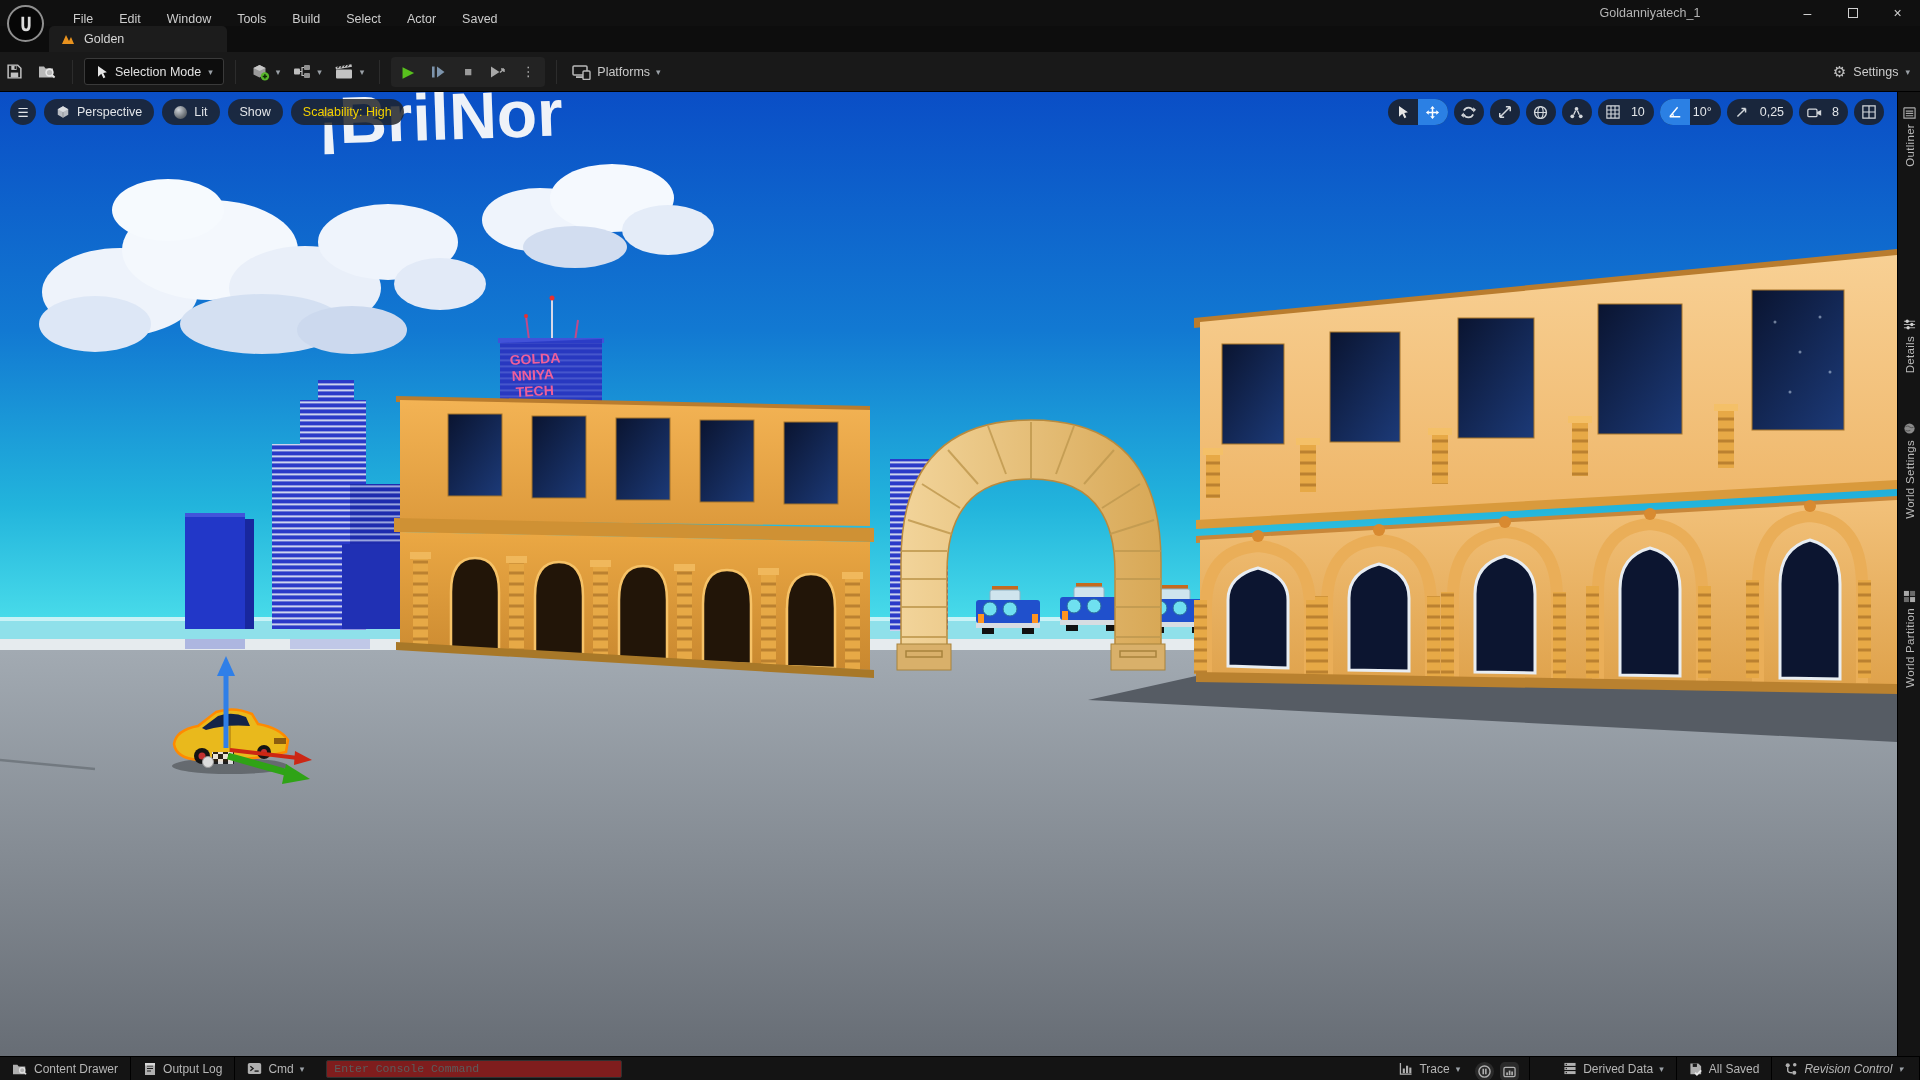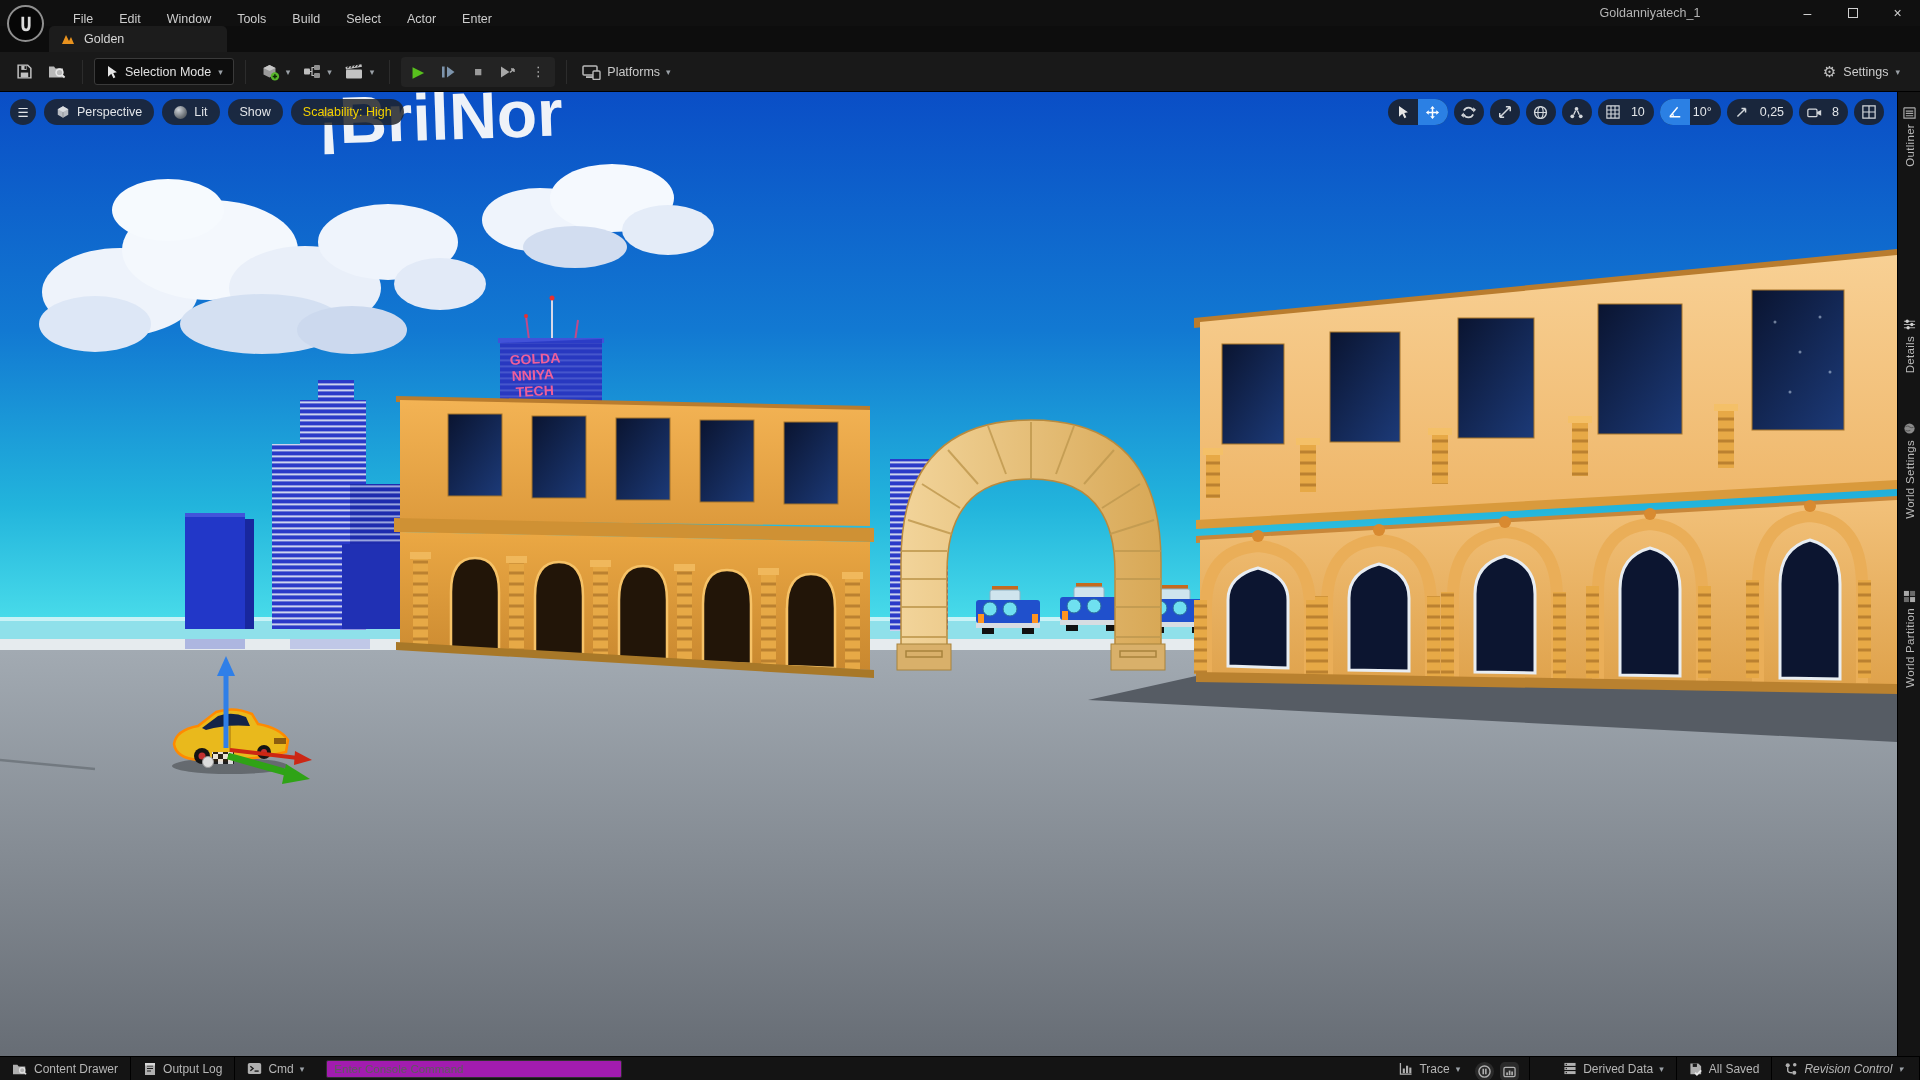--- a/index.html
+++ b/index.html
@@ -15,21 +15,21 @@
   .win-title { position:absolute; left:1545px; width:210px; text-align:center; color:#b5b5b5; font-size:12.5px; }
   .win-btns { position:absolute; right:0; top:0; height:26px; display:flex; }
   .win-btn { width:45px; height:26px; display:flex; align-items:center; justify-content:center; color:#cfcfcf; font-size:14px; }
   .max-box { width:10px; height:10px; border:1.5px solid #cfcfcf; display:inline-block; }
 
   
   .tabrow { position:absolute; left:0; top:26px; width:1920px; height:26px; background:#0d0d0d; }
   .tab { position:absolute; left:49px; top:0; width:178px; height:26px; background:#1c1c1c; border-radius:5px 5px 0 0; display:flex; align-items:center; gap:9px; padding:0 12px; color:#d6d6d6; font-size:12.5px; }
 
   
-  .toolbar { position:absolute; left:0; top:52px; width:1920px; height:40px; background:#191919; border-bottom:1px solid #000; display:flex; align-items:center; padding:0 10px; gap:5px; }
+  .toolbar { position:absolute; left:0; top:52px; width:1920px; height:40px; background:#191919; border-bottom:1px solid #000; display:flex; align-items:center; padding:0 0; gap:5px; }
   .tbtn { height:28px; min-width:28px; display:flex; align-items:center; justify-content:center; gap:6px; border-radius:3px; color:#c9c9c9; padding:0 4px; }
   .tsep { width:1px; height:24px; background:#050505; border-right:1px solid #2c2c2c; margin:0 6px; }
   .mode-btn { height:27px; background:#0d0d0d; border:1px solid #3a3a3a; border-radius:3px; display:flex; align-items:center; gap:7px; padding:0 10px; color:#e2e2e2; font-size:12.5px; }
   .chev { font-size:9px; color:#9aa0a6; }
   .play-group { height:30px; background:#232323; border-radius:4px; display:flex; align-items:center; padding:0 3px; gap:2px; }
   .pbtn { width:28px; height:26px; display:flex; align-items:center; justify-content:center; border-radius:3px; font-size:15px; }
   .settings-btn { margin-left:auto; display:flex; align-items:center; gap:7px; color:#cdcdcd; font-size:12.5px; padding:0 10px; }
   .gear { font-size:15px; color:#c3c3c3; }
   .label12 { font-size:12.5px; }
 
@@ -47,21 +47,21 @@
   .vval { padding:0 9px 0 3px; color:#e2e5e8; font-size:12.5px; }
 
   
   .rail { position:absolute; left:1897px; top:92px; width:23px; height:964px; background:#141414; border-left:1px solid #000; }
   .rail-tab { position:absolute; left:0; width:23px; display:flex; flex-direction:column; align-items:center; gap:5px; }
   .rail-label { writing-mode:vertical-rl; transform:rotate(180deg); font-size:11.5px; color:#b9b9b9; letter-spacing:0.3px; white-space:nowrap; }
 
   
   .statusbar { position:absolute; left:0; top:1056px; width:1920px; height:24px; background:#141414; border-top:1px solid #000; display:flex; align-items:center; font-size:12px; color:#b6b6b6; }
   .sbtn { height:24px; display:flex; align-items:center; gap:6px; padding:0 12px; border-right:1px solid #000; }
-  .console-input { width:296px; height:18px; background:#a21caf; border:1px solid #303030; border-radius:2px; color:#bdbdbd; font-family:Liberation Sans, sans-serif; font-size:11.5px; padding:0 7px; margin:0 10px; }
+  .console-input { width:296px; height:18px; background:#7f1d1d; border:1px solid #303030; border-radius:2px; color:#bdbdbd; font-family:Liberation Mono, monospace; font-size:11.5px; padding:0 7px; margin:0 10px; }
   .console-input::placeholder { color:#5c5c5c; }
   .sb-right { margin-left:auto; display:flex; align-items:flex-end; height:24px; }
   .round-btn { width:19px; height:19px; border-radius:5px; background:#2a2a2a; display:flex; align-items:center; justify-content:center; margin:0 3px; }
   svg { display:block; }
 </style>
 </head>
 <body>
 
 <div class="app">
 
@@ -72,21 +72,21 @@
       </svg>
     </div>
     <div class="menus">
       <span class="menu-item">File</span>
       <span class="menu-item">Edit</span>
       <span class="menu-item">Window</span>
       <span class="menu-item">Tools</span>
       <span class="menu-item">Build</span>
       <span class="menu-item">Select</span>
       <span class="menu-item">Actor</span>
-      <span class="menu-item">Enter</span>
+      <span class="menu-item">Saved</span>
     </div>
     <div class="win-title">Goldanniyatech_1</div>
     <div class="win-btns">
       <div class="win-btn">–</div>
       <div class="win-btn">
           <span class="max-box"></span>
         </div>
       <div class="win-btn">×</div>
     </div>
   </div>

